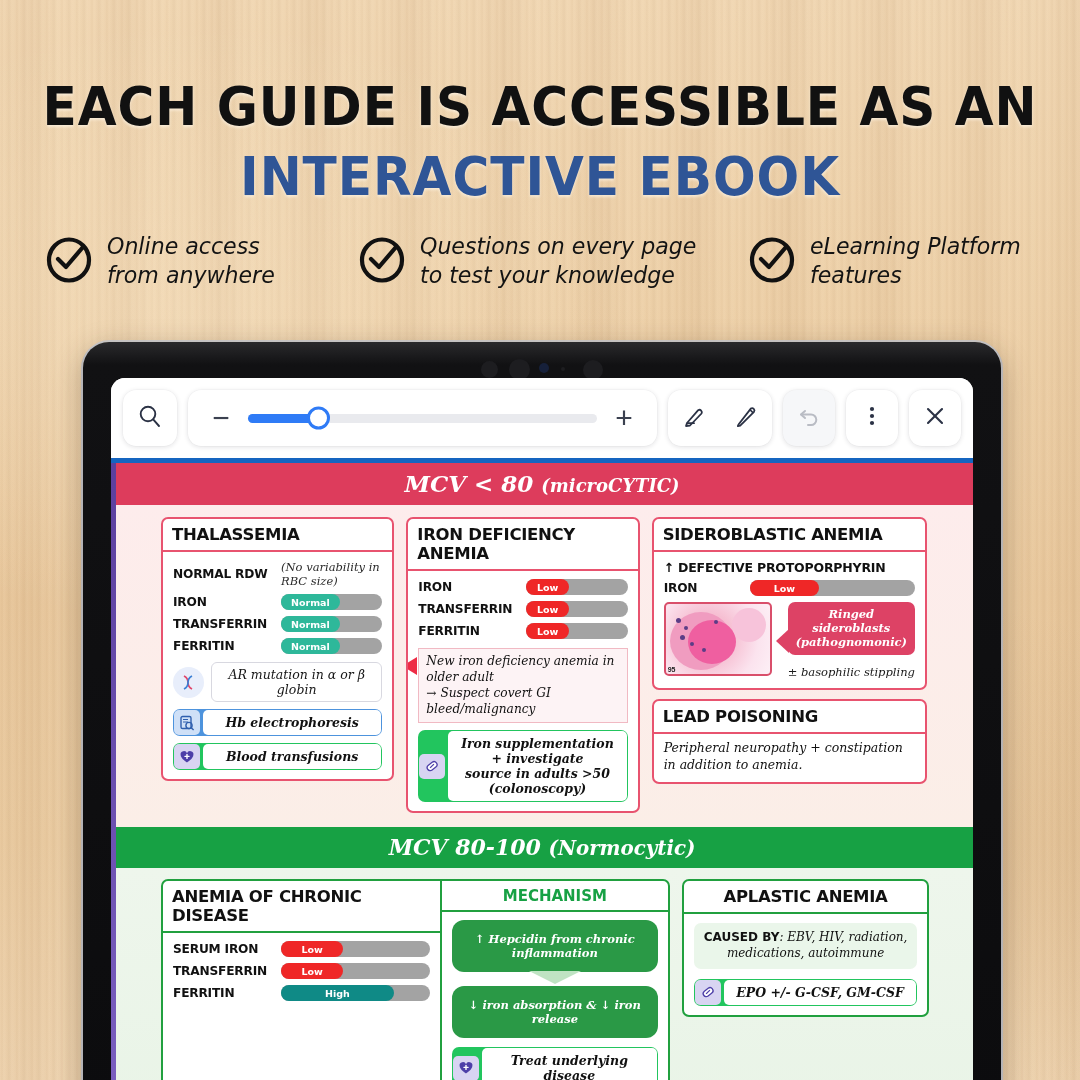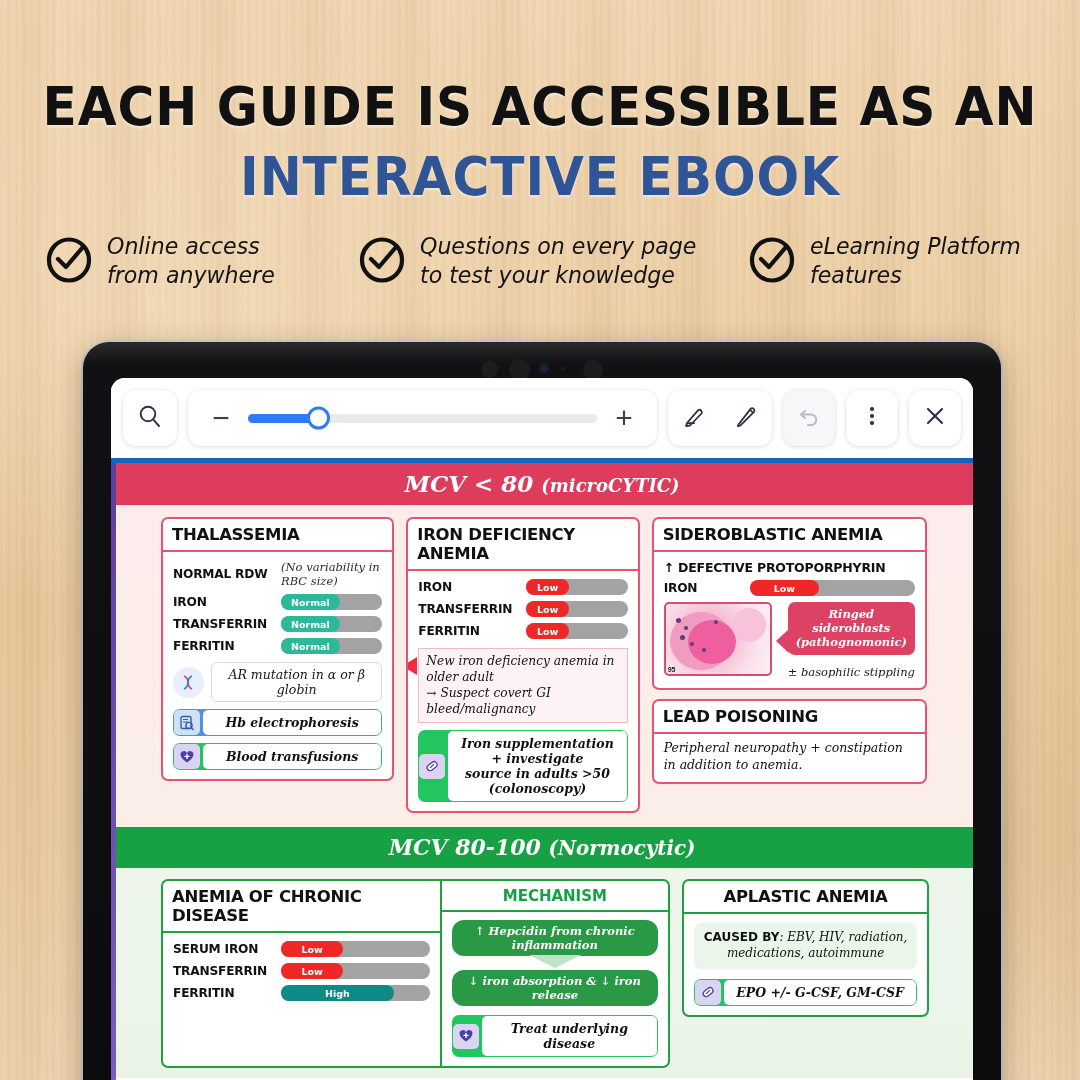--- a/index.html
+++ b/index.html
@@ -286,21 +286,21 @@
     font-family:"DejaVu Serif",serif; font-style:italic; font-size: 12.5px; color:#111; line-height:1.32;
   }
 
   .mech-head {
     text-align:center; font-family:"DejaVu Sans",sans-serif; font-weight:700;
     font-size: 15px; color:#17a144; letter-spacing: 0px; padding: 6px 0 5px;
     border-bottom: 2px solid #21a03f;
   }
   .green-pill {
     background: #2a9946; color:#fff; border-radius: 12px; text-align:center;
-    padding: 4px 10px; font-family:"DejaVu Serif",serif; font-style:italic; font-weight:700;
+    padding: 12px 10px; font-family:"DejaVu Serif",serif; font-style:italic; font-weight:700;
     font-size: 11.5px; margin: 0 auto;
   }
   .funnel {
     width: 0; height: 0; margin: -1px auto 0;
     border-left: 26px solid transparent; border-right: 26px solid transparent;
     border-top: 13px solid #bfe3c3;
   }
 
   .split-card { display:flex; flex: 2.08; }
   .split-left { flex: 1.22; border-right: 2px solid #21a03f; }

